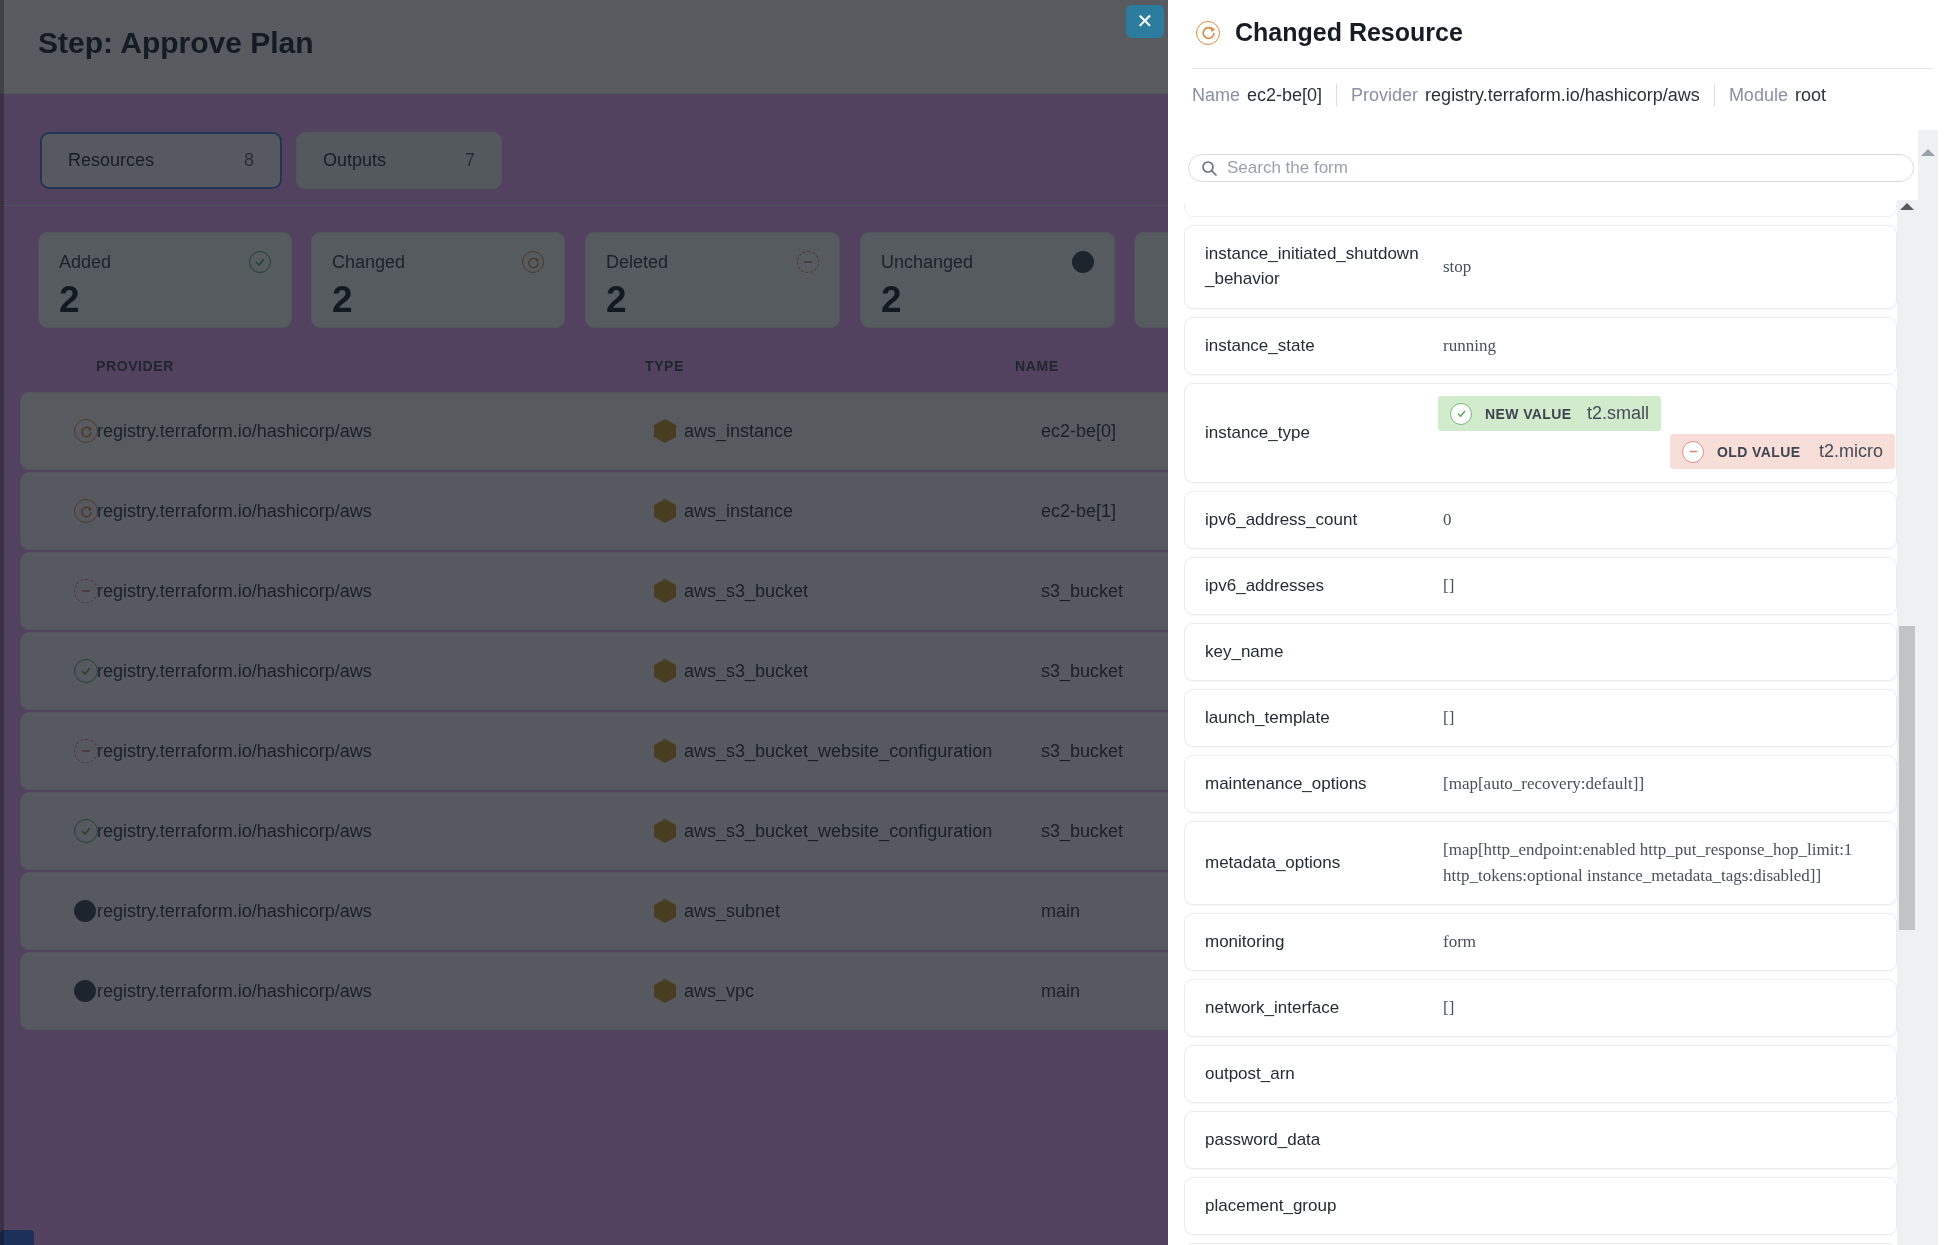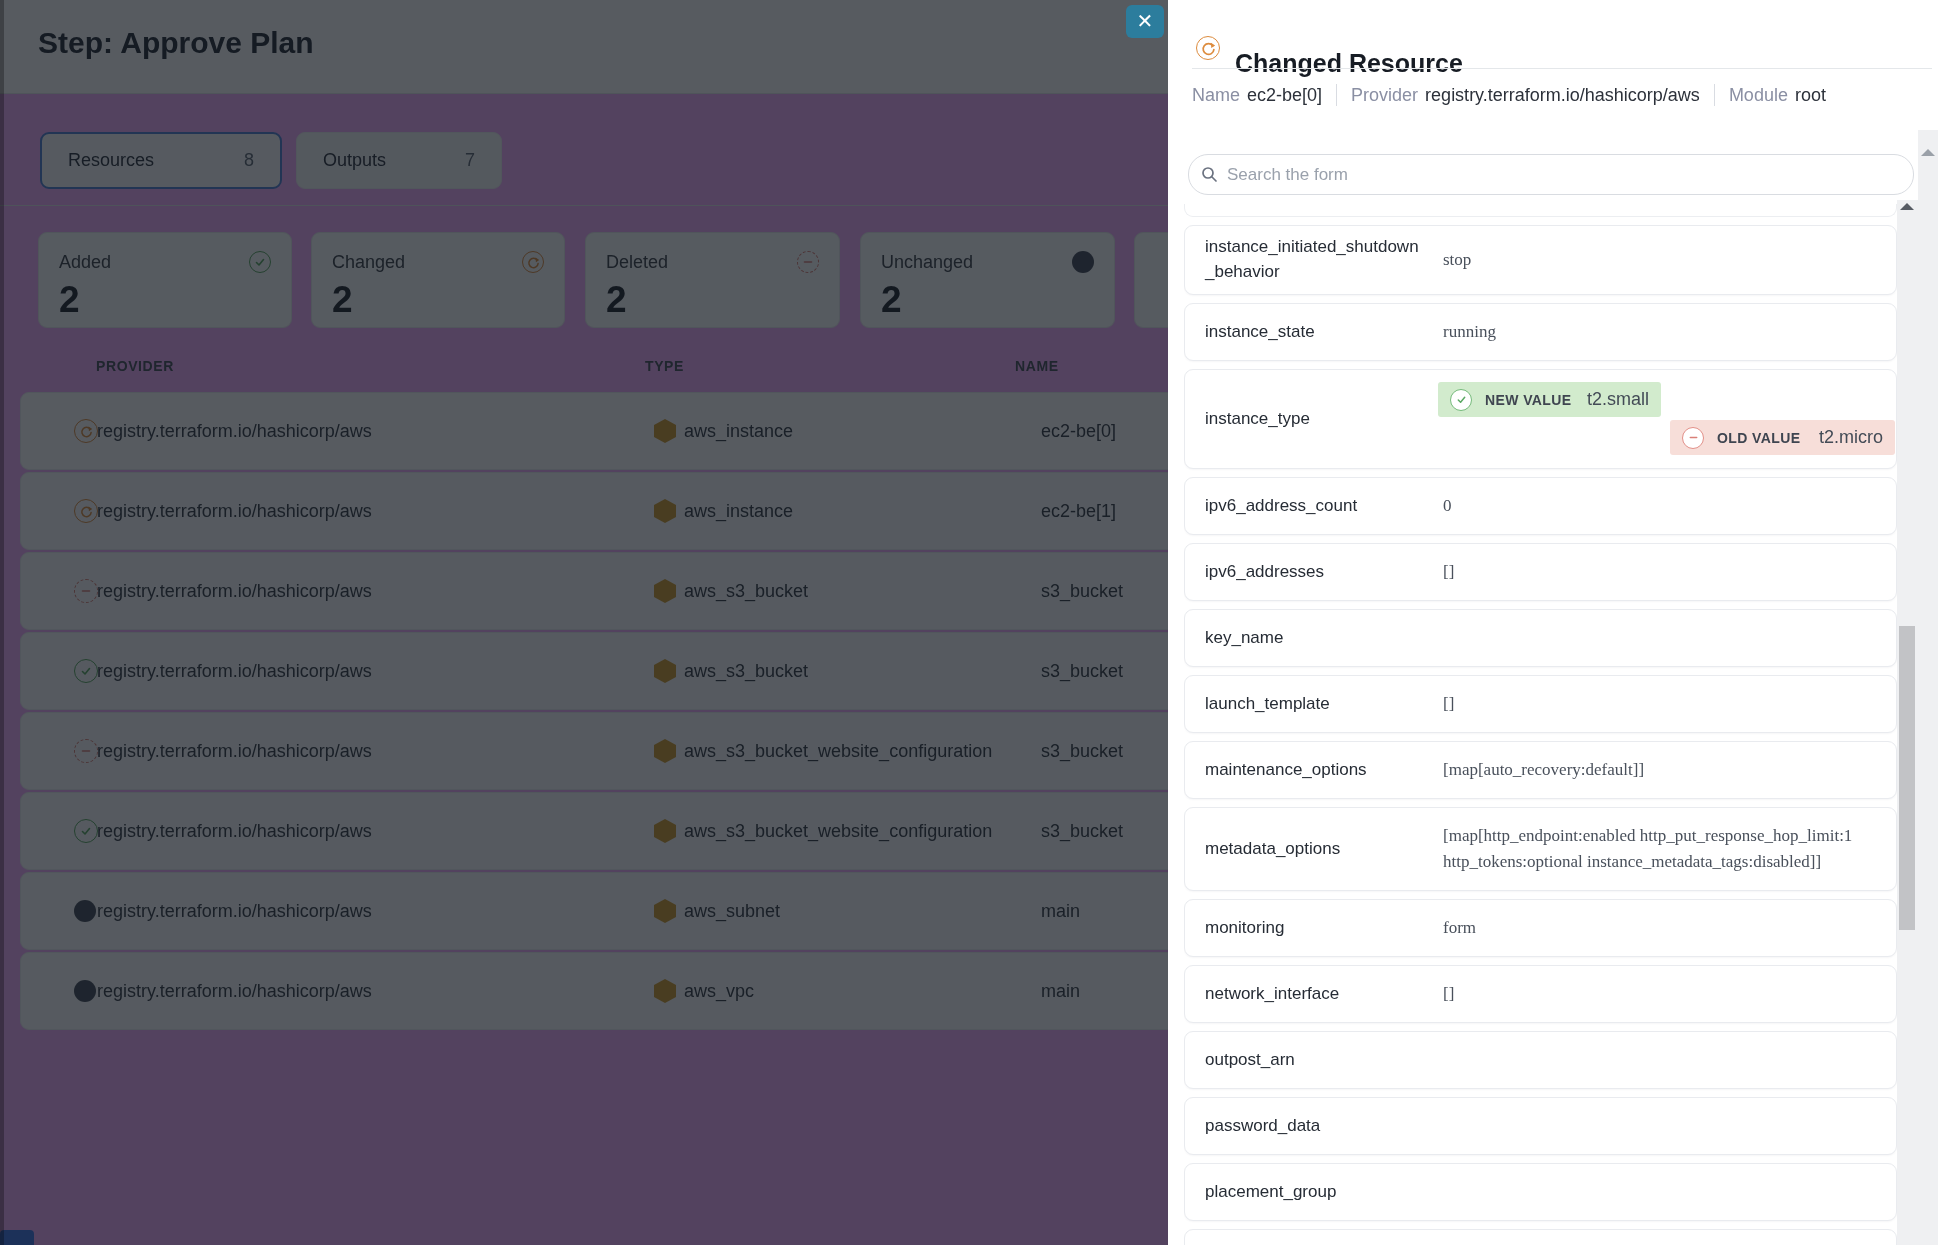--- a/index.html
+++ b/index.html
@@ -57,36 +57,36 @@
   
   .overlay { position:absolute; left:0; top:0; width:1168px; height:1245px; background:rgba(16,21,29,0.70); z-index:5; }
   .left-strip { position:absolute; left:0; top:0; width:4px; height:1245px; background:rgba(0,0,0,0.28); z-index:6; }
 
   
   .close-btn { position:absolute; left:1126px; top:5px; width:38px; height:33px; background:#2c7d9d; border:none; border-radius:6px; color:#fff; font-size:20px; line-height:33px; text-align:center; z-index:20; cursor:pointer; font-family:"Liberation Sans", sans-serif; }
 
   
   .drawer { position:absolute; left:1168px; top:0; width:782px; height:1245px; background:#fff; z-index:10; }
   .drawer-title-row { position:absolute; left:28px; top:18px; display:flex; align-items:center; gap:15px; }
-  .drawer-title { font-size:25px; font-weight:700; color:#171c24;margin-top:31px; }
+  .drawer-title { font-size:25px; font-weight:700; color:#171c24; }
   .drawer-title-divider { position:absolute; left:24px; top:68px; width:740px; height:1px; background:#e4e7ea; }
   .meta-row { position:absolute; left:24px; top:84px; display:flex; align-items:center; font-size:18px; }
   .meta-seg { display:flex; align-items:center; }
   .meta-label { color:#8a8fa3; margin-right:7px; }
   .meta-value { color:#2c313a; }
   .meta-sep { width:1px; height:22px; background:#d9dce2; margin:0 14px; }
 
-  .search-box { position:absolute; left:20px; top:154px; width:726px; height:41px; background:#fff; border:1px solid #d9dce1; border-radius:20px; display:flex; align-items:center; padding:0 12px; }
+  .search-box { position:absolute; left:20px; top:154px; width:726px; height:28px; background:#fff; border:1px solid #d9dce1; border-radius:20px; display:flex; align-items:center; padding:0 12px; }
   .search-box input { border:none; outline:none; flex:1; font-size:17px; color:#3c434d; margin-left:9px; font-family:"Liberation Sans", sans-serif; background:transparent; }
   .search-box input::placeholder { color:#9aa1ac; }
 
   .attr-list { position:absolute; left:16px; top:204px; width:713px; height:1041px; overflow:hidden; display:flex; flex-direction:column; gap:8px; }
   .attr-sliver { height:13px; background:#fff; border:1px solid #eceef1; border-radius:0 0 9px 9px; border-top:none; flex:0 0 auto; }
   .attr-row { position:relative; background:#fff; border:1px solid #e9ebef; border-radius:9px; box-shadow:0 1px 2px rgba(20,30,50,0.04); display:flex; align-items:center; flex:0 0 auto; }
-  .attr-row.h-tall { height:70px; } .attr-row.h-std { height:58px; } .attr-row.h-diff { height:100px; } .attr-row.h-meta { height:84px; }
+  .attr-row.h-tall { height:84px; } .attr-row.h-std { height:58px; } .attr-row.h-diff { height:100px; } .attr-row.h-meta { height:84px; }
   .attr-label { position:absolute; left:20px; width:222px; font-size:17px; color:#262c35; line-height:1.45; overflow-wrap:anywhere; }
   .attr-value { position:absolute; left:258px; width:440px; font-size:17px; color:#49505b; line-height:1.55;font-family:Liberation Serif, serif; }
 
   .diff-col { position:absolute; left:253px; top:12px; width:458px; display:flex; flex-direction:row; gap:9px; }
   .diff-box { height:35px; border-radius:3px; display:flex; align-items:center; padding:0 12px; }
   .diff-box.new { background:#d2ebcd; }
   .diff-box.old { background:#f7ded9;margin-top:38px; }
   .diff-ic { width:22px; height:22px; border-radius:50%; background:#fff; display:flex; align-items:center; justify-content:center; flex:0 0 auto; }
   .diff-ic.new { border:1.5px solid #76bb7c; color:#5aa863; }
   .diff-ic.old { border:1.5px solid #e29089; color:#d98078; }

